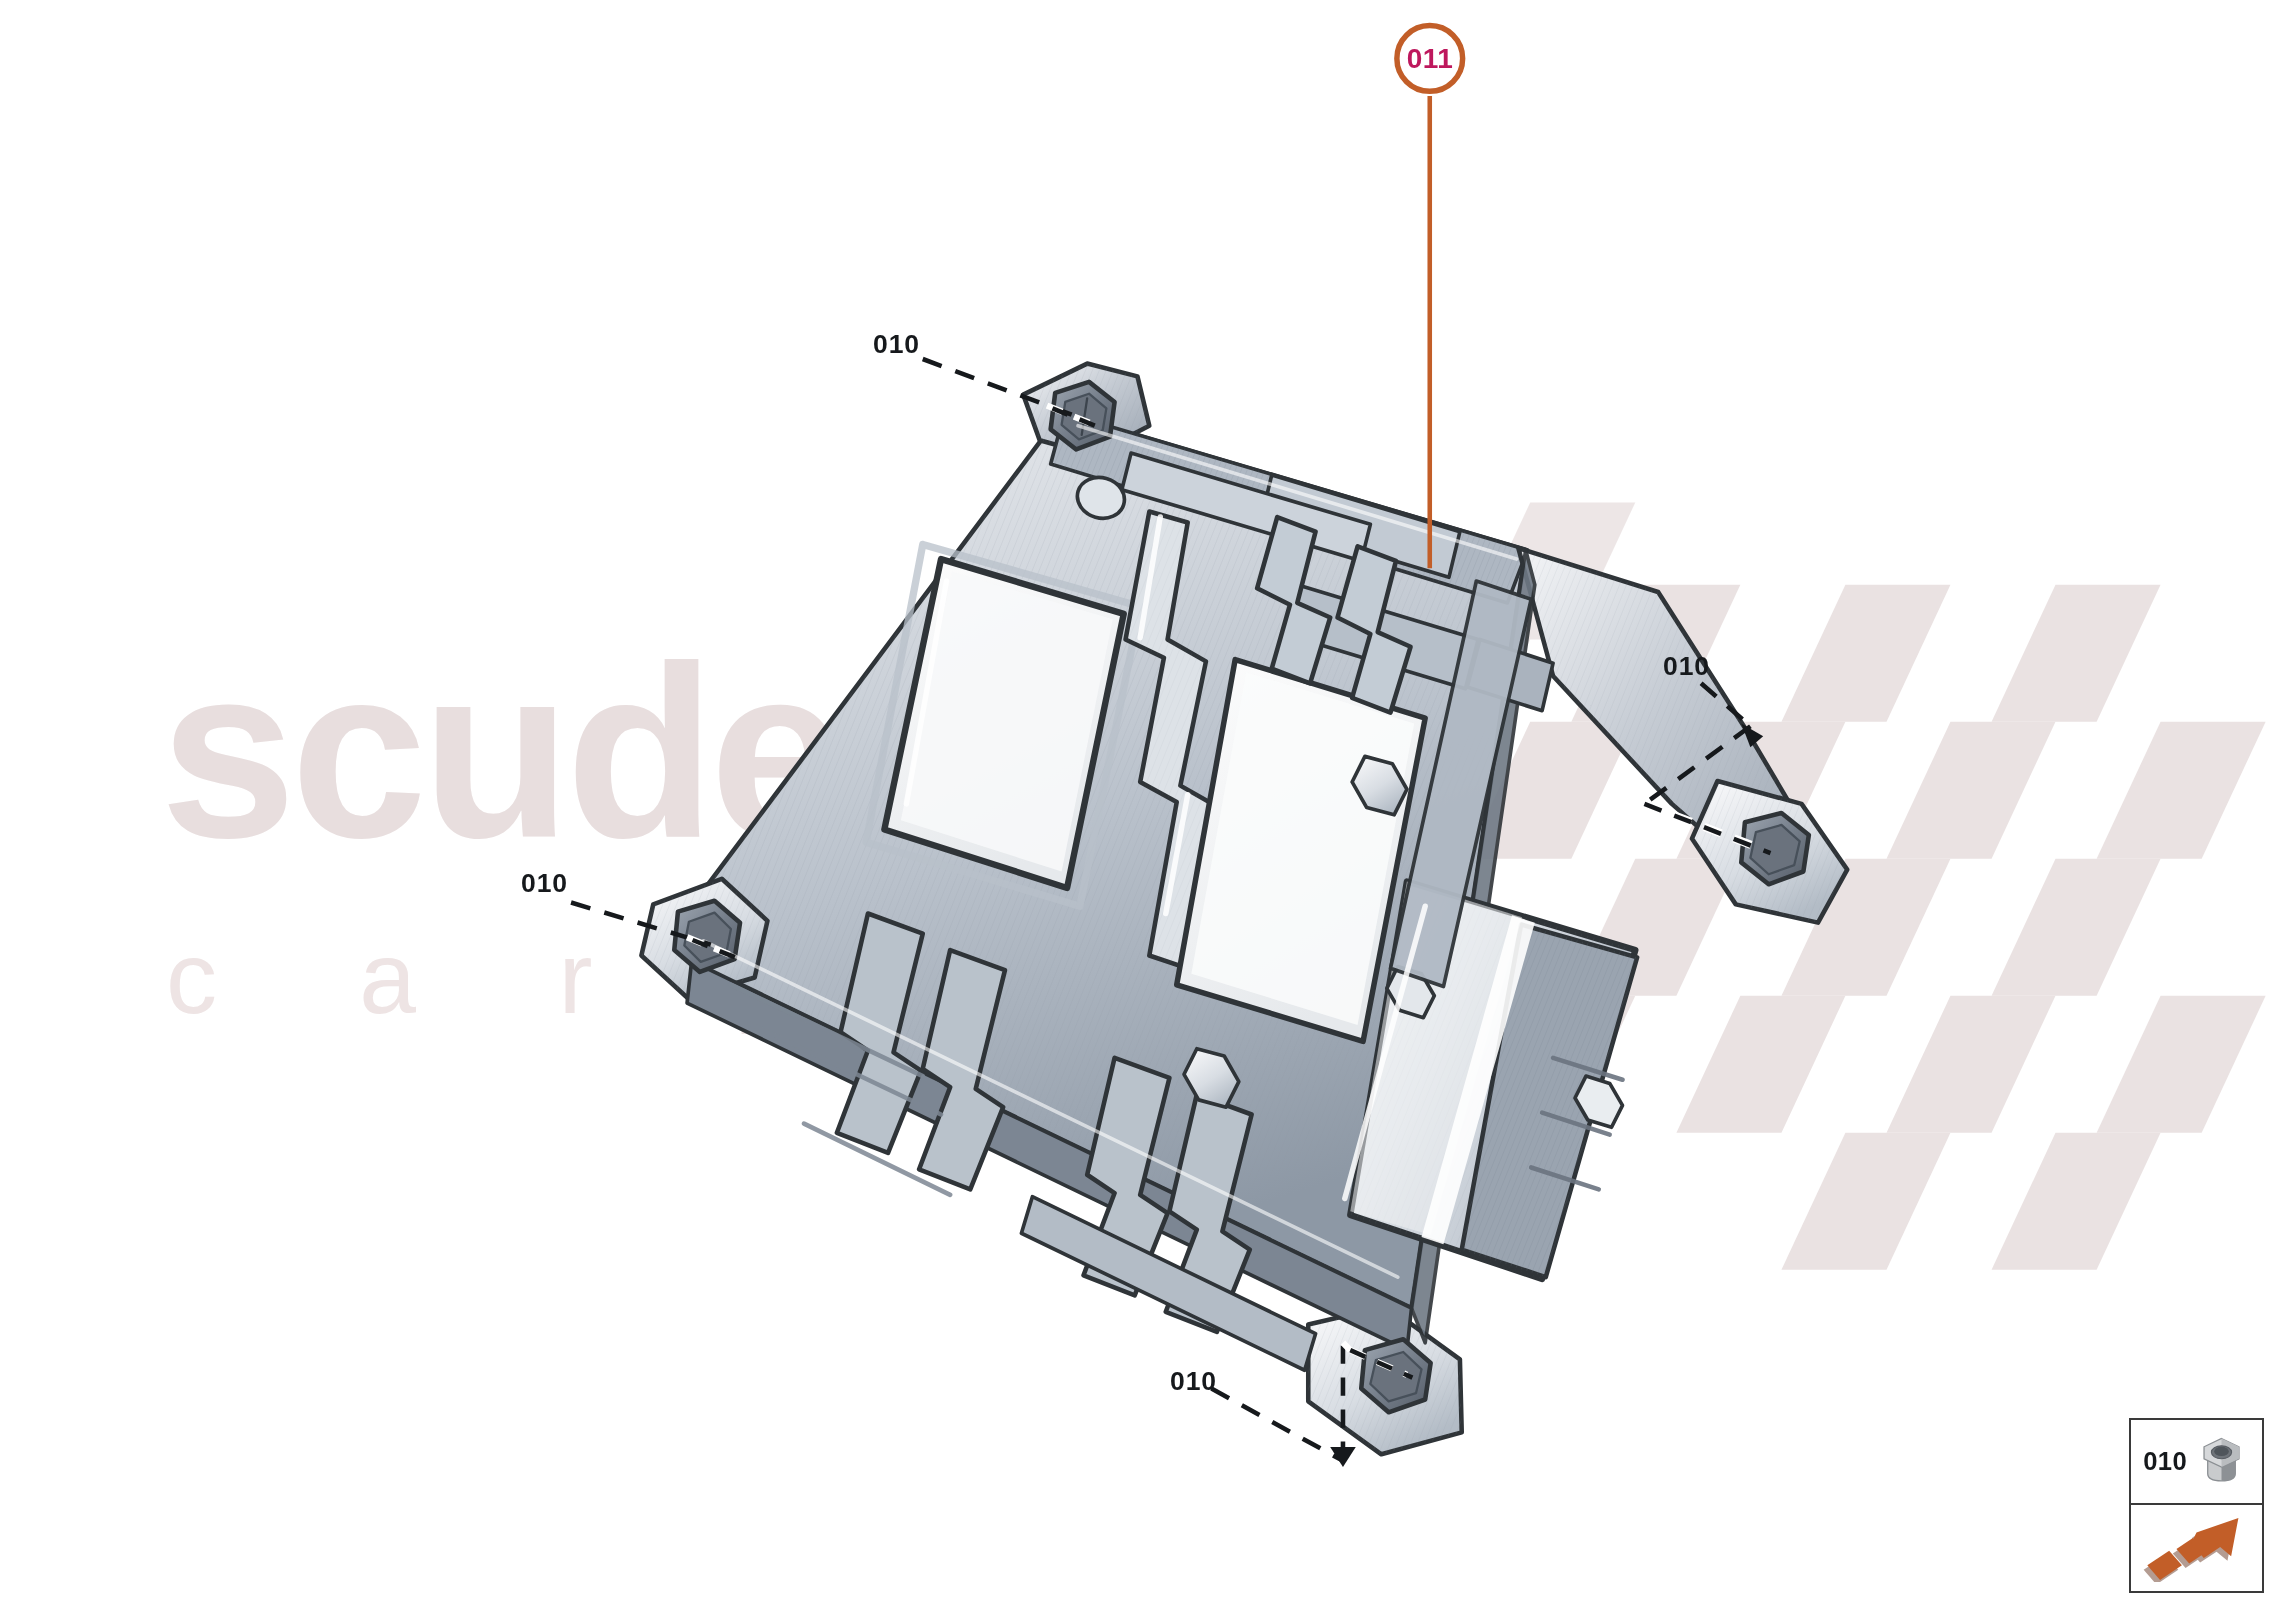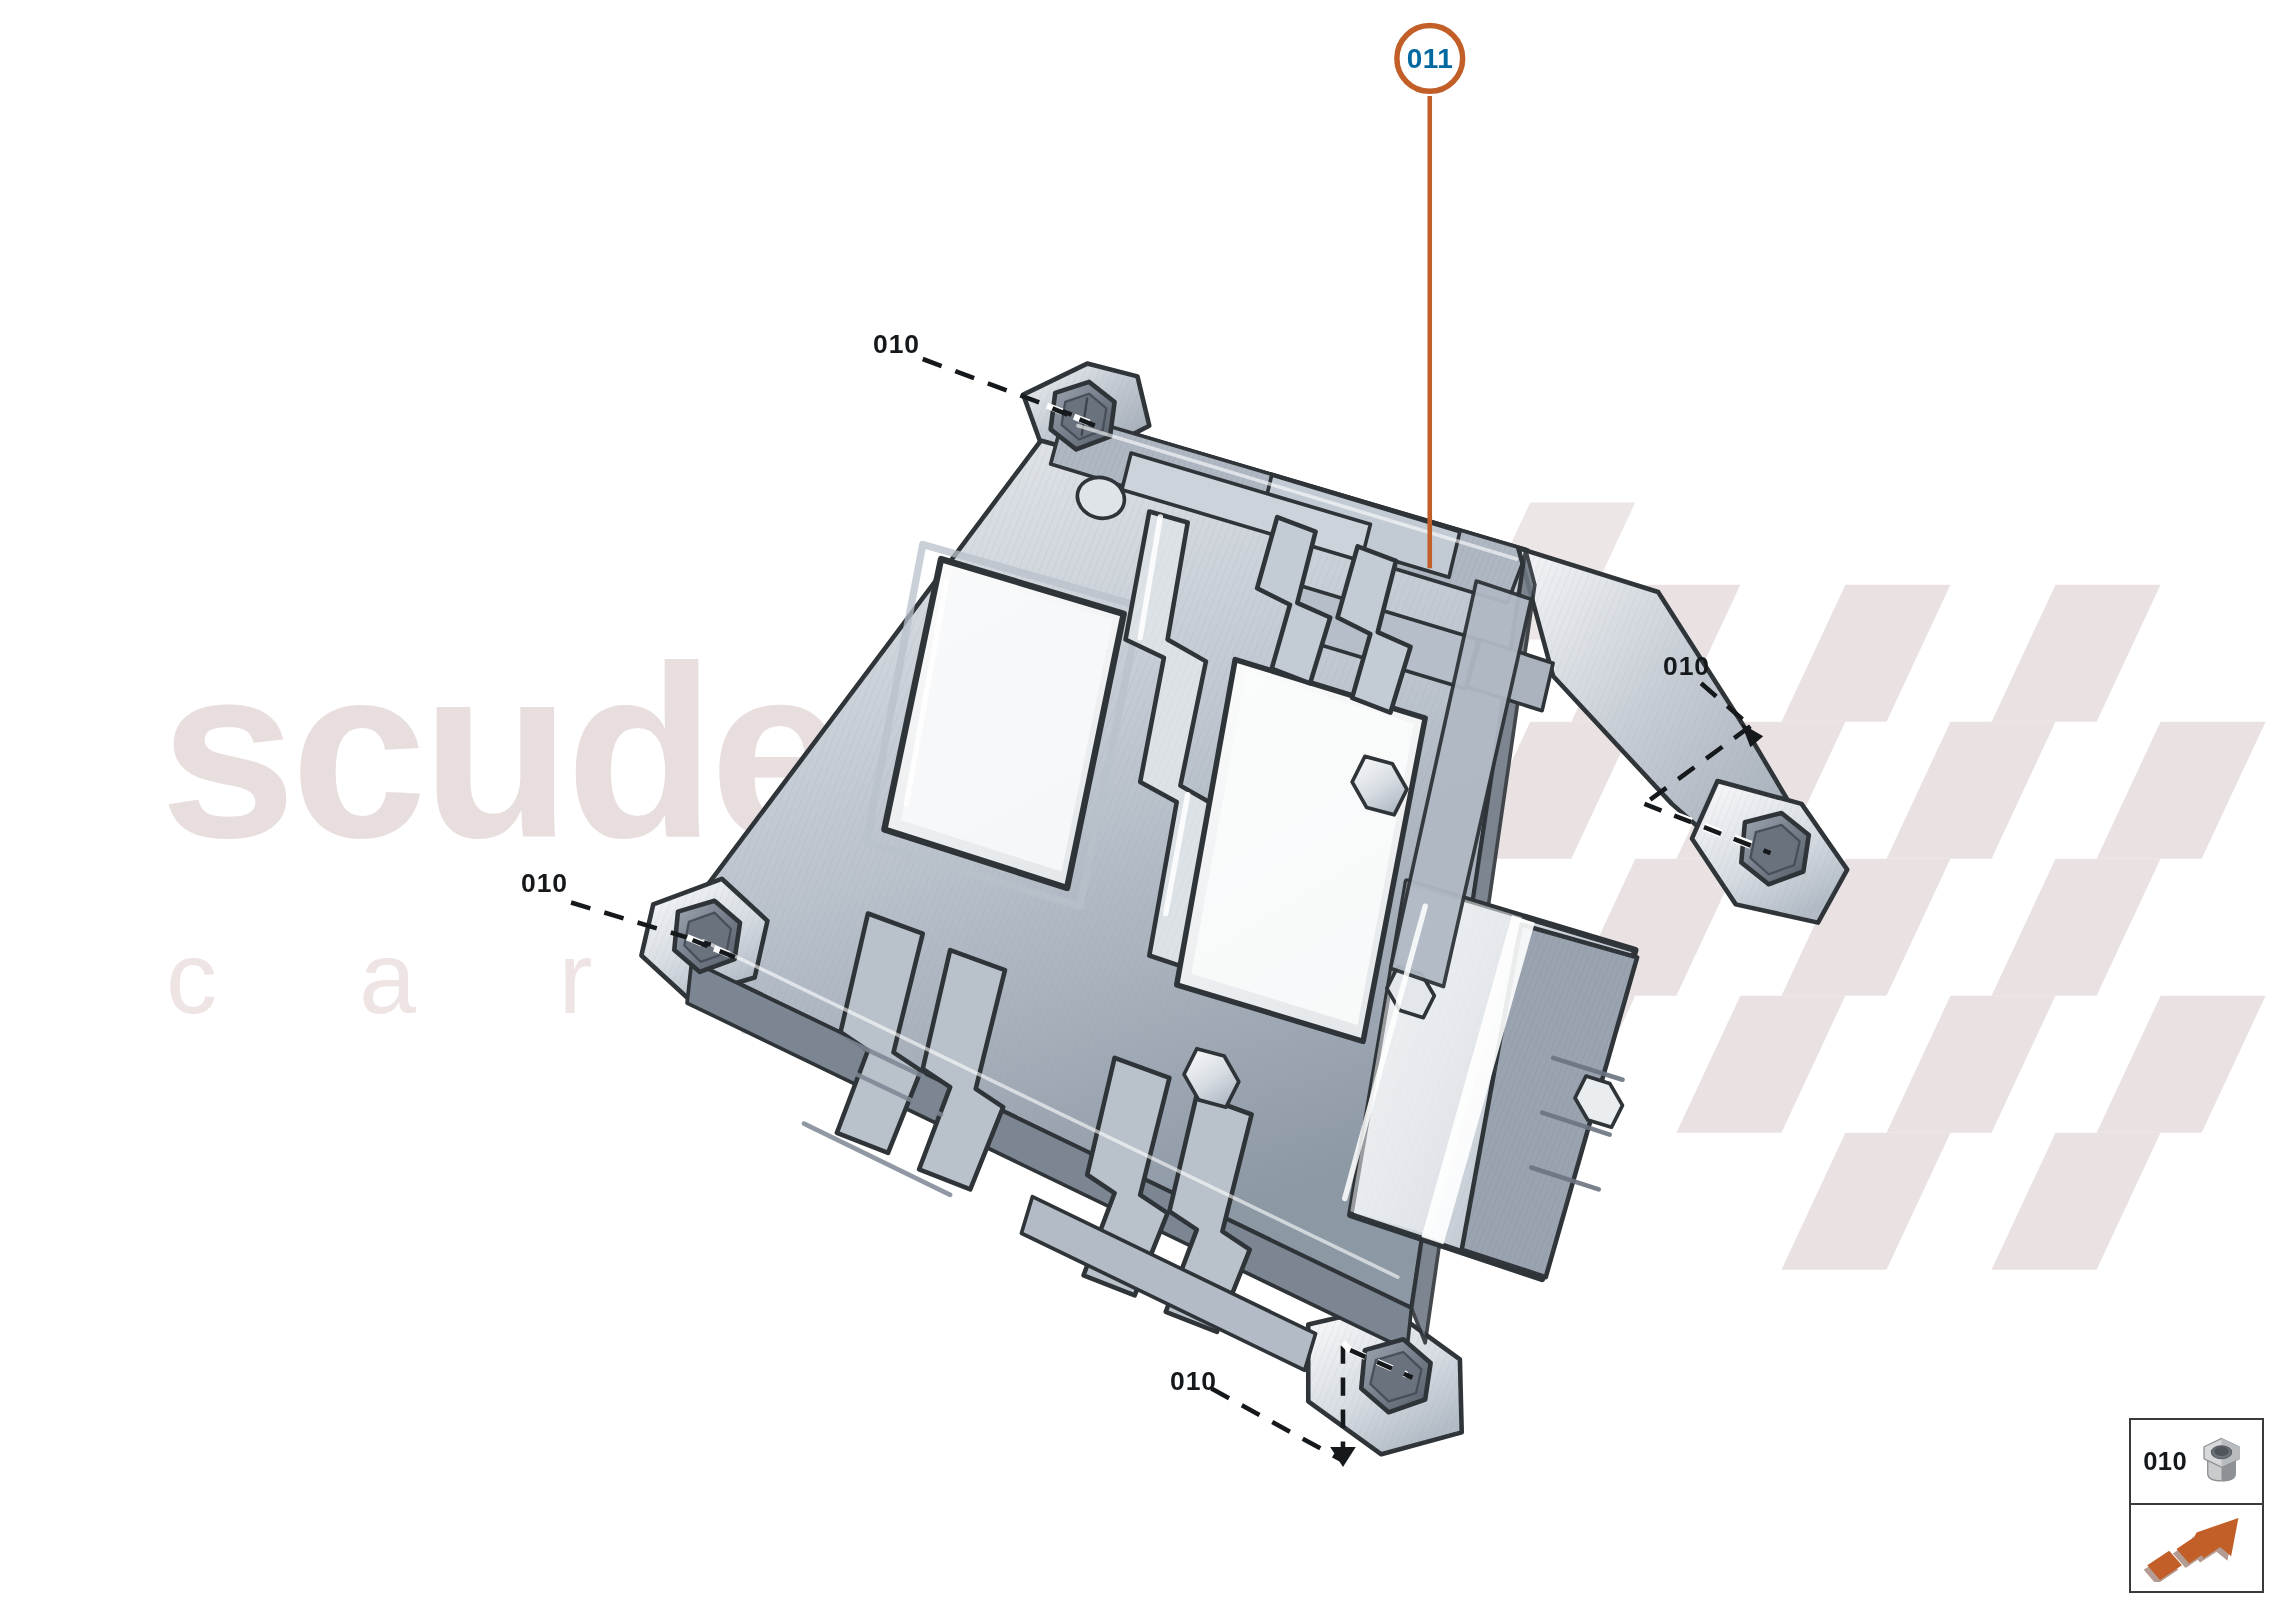--- a/index.html
+++ b/index.html
@@ -47,21 +47,21 @@
     font-weight:700;
     color:#16191c;
     letter-spacing:0.9px;
     white-space:nowrap;
     font-family:"Liberation Sans","DejaVu Sans",sans-serif;
   }
   .ring-label{
     position:absolute;
     font-size:28px;
     font-weight:700;
-    color:#0369a1;
+    color:#be185d;
     letter-spacing:0.5px;
     width:66px;
     height:66px;
     line-height:66px;
     text-align:center;
     font-family:"Liberation Sans","DejaVu Sans",sans-serif;
   }
 
   
   #legend{

